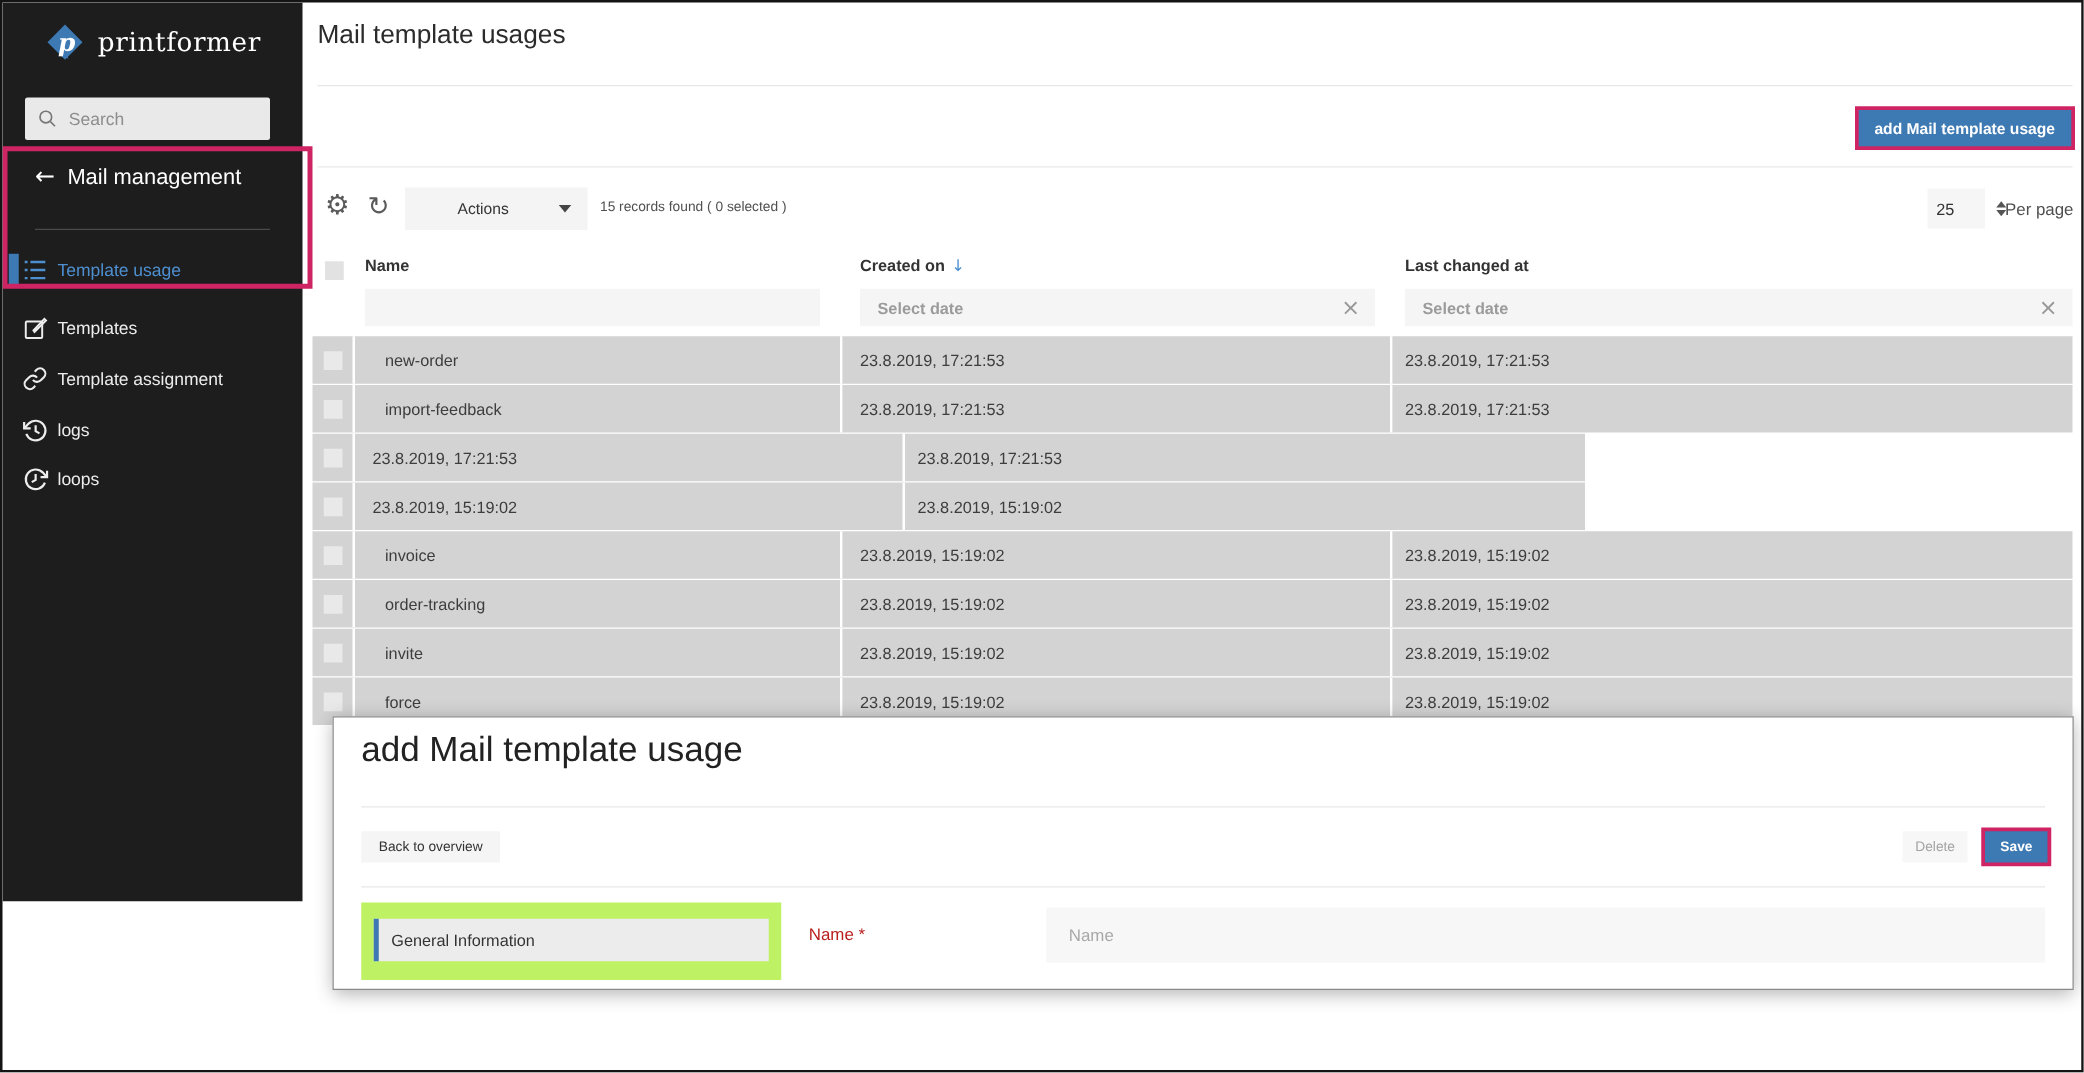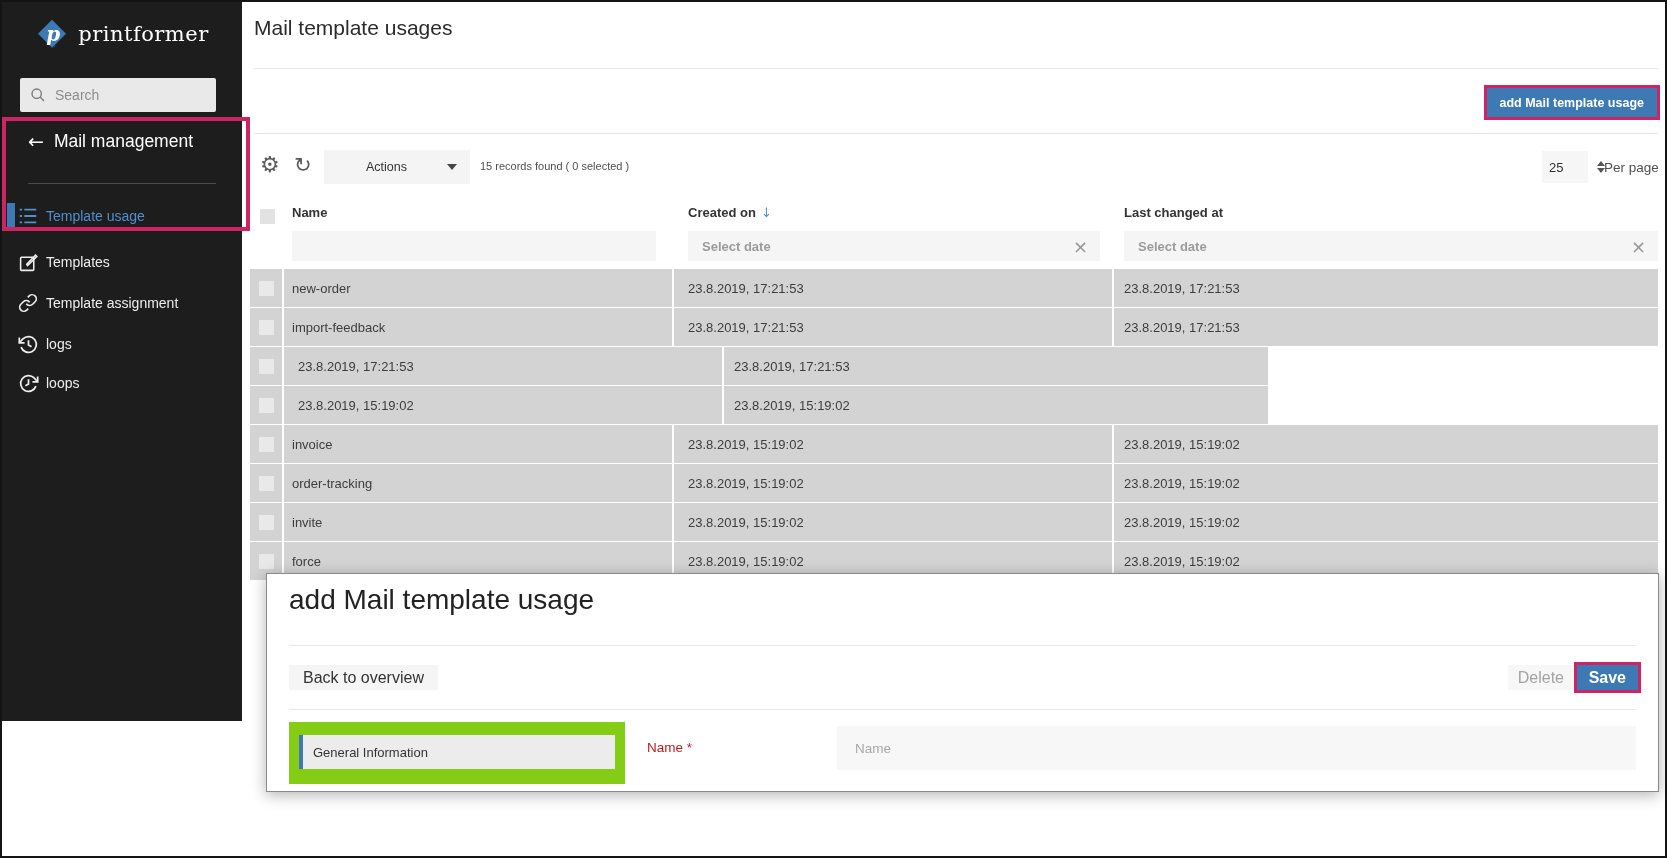--- a/index.html
+++ b/index.html
@@ -62,37 +62,37 @@
   .filt { background:#f5f5f5; height:30px; display:flex; align-items:center; font-size:13px; }
   .tfr .c1 .filt { margin-left:8px; width:364px; border:none; outline:none; padding:0 10px;
                    font-family:"Liberation Sans",sans-serif; color:#333; }
   .tfr .c2 .filt { margin-left:14px; width:412px; } .tfr .c3 .filt { margin-left:10px; width:534px; }
   .datef { color:#9b9b9b; font-weight:bold; padding:0 12px 0 14px; justify-content:space-between; cursor:pointer; }
   .clear-x { color:#979797; font-size:18px; font-weight:normal; font-family:"DejaVu Sans",sans-serif; cursor:pointer; }
   #rows { margin-top:8px; }
   .trow { height:38px; margin-bottom:1px; cursor:pointer; }
   .trow .tcell { background:#d3d3d3; height:38px; display:flex; align-items:center; font-size:13px; color:#3d3d3d; }
   .trow .tcell:not(:last-child) { border-right:2px solid #fff; }
-  .trow .c1 { padding-left:8px; } .trow .c2 { padding-left:14px; } .trow .c3 { padding-left:10px; }
+  .trow .c1 { padding-left:24px; } .trow .c2 { padding-left:14px; } .trow .c3 { padding-left:10px; }
   .cbox { width:15px; height:15px; background:#e9e9e9; display:inline-block; cursor:pointer; }
   .thr .c0, .trow .c0 { display:flex; align-items:center; justify-content:center; }
   .hcheck { background:#e2e2e2; }
 
   
   #modal { position:absolute; left:264px; top:571px; width:1393px; height:219px; background:#fff;
            border:1px solid #8a8a8a; box-shadow:0 3px 14px rgba(0,0,0,0.3); z-index:20; }
   .m-title { position:absolute; left:22px; top:10px; font-size:28px; font-weight:500; color:#222; }
   .m-hr { position:absolute; left:22px; right:22px; height:1px; background:#e8e8e8; }
-  .m-btn { position:absolute; top:91px; height:25px; border:none; font-size:16px; cursor:pointer;
+  .m-btn { position:absolute; top:91px; height:25px; border:none; font-size:11px; cursor:pointer;
            font-family:"Liberation Sans",sans-serif; }
   .m-back { left:22px; padding:0 14px; background:#f5f5f5; color:#333; }
   .m-delete { right:84px; padding:0 10px; background:#f7f7f7; color:#a3a3a3; }
   .m-save { right:20px; padding:0 12px; background:#3d79b3; color:#fff; font-weight:bold;
             box-shadow:0 0 0 3px #cf2463; }
-  .m-panel { position:absolute; left:22px; top:148px; width:336px; height:62px; background:#84cc16; }
+  .m-panel { position:absolute; left:22px; top:148px; width:336px; height:62px; background:#bef264; }
   .m-panel-item { position:absolute; left:10px; top:13px; width:316px; height:34px; background:#ececec;
                   display:flex; align-items:center; padding-left:14px; font-size:13px; color:#333; cursor:pointer; }
   .m-panel-item::before { content:""; position:absolute; left:0; top:0; width:4px; height:100%; background:#3d79b3; }
   .m-field-label { position:absolute; left:380px; top:166px; font-size:13.5px; color:#b91c1c; }
   .m-input { position:absolute; left:570px; right:22px; top:152px; height:44px; background:#f7f7f7; border:none;
              outline:none; padding:0 18px; font-size:13.5px; color:#333; font-family:"Liberation Sans",sans-serif; }
   .m-input::placeholder { color:#a8a8a8; }
 </style>
 </head>
 <body>

